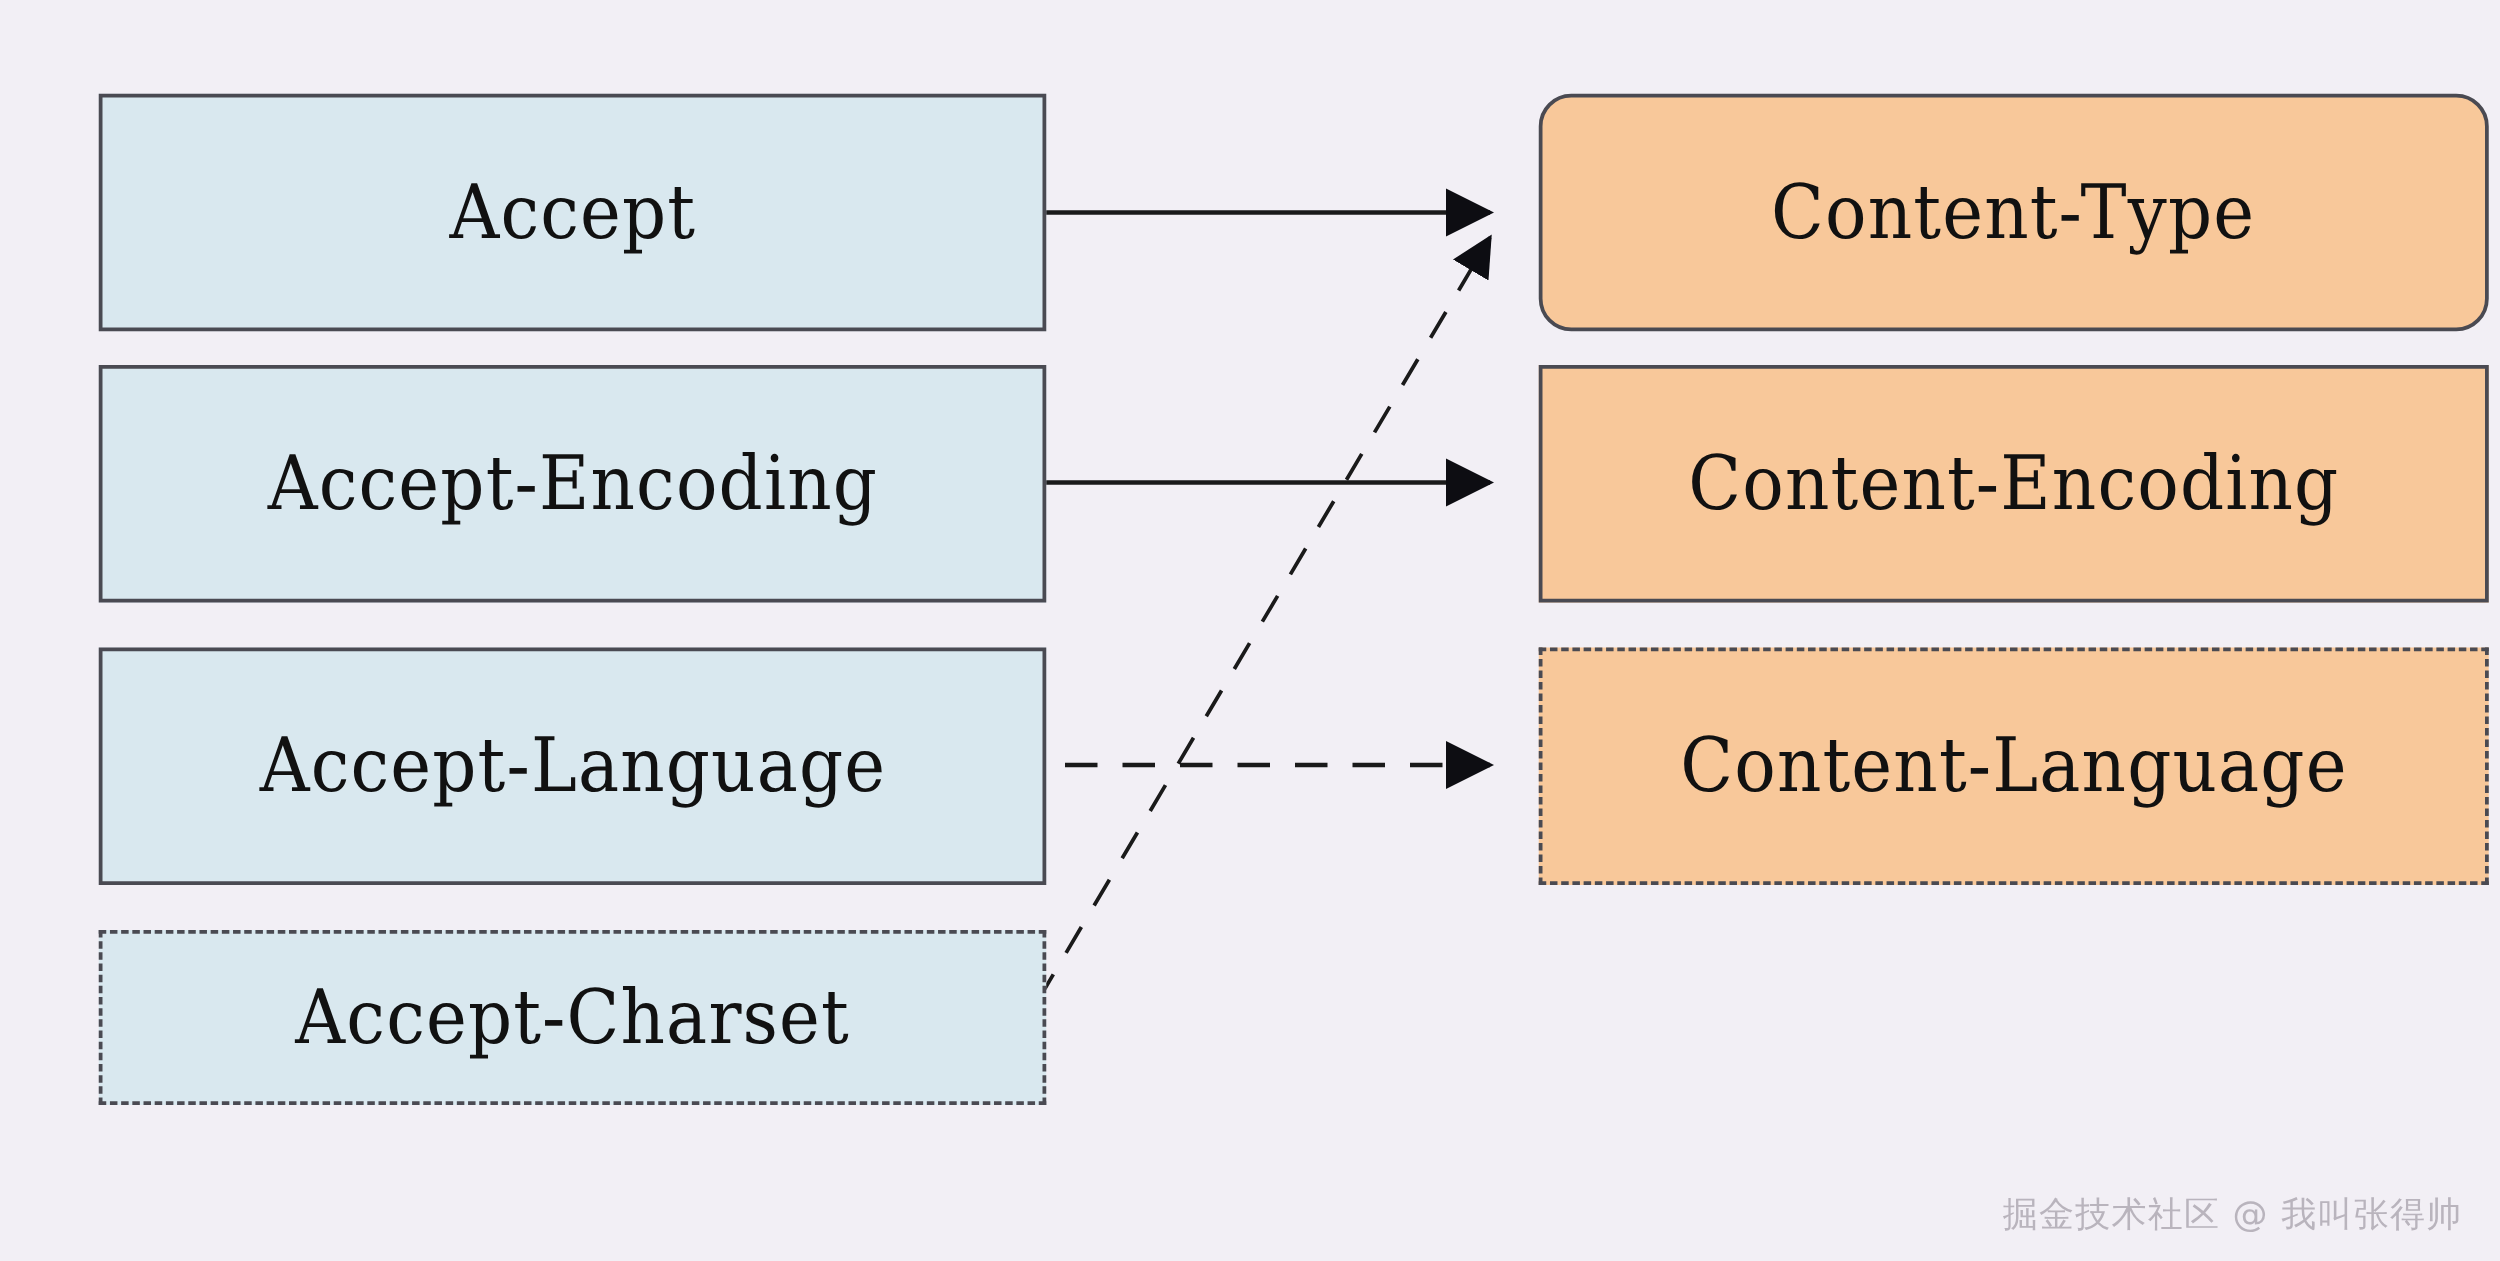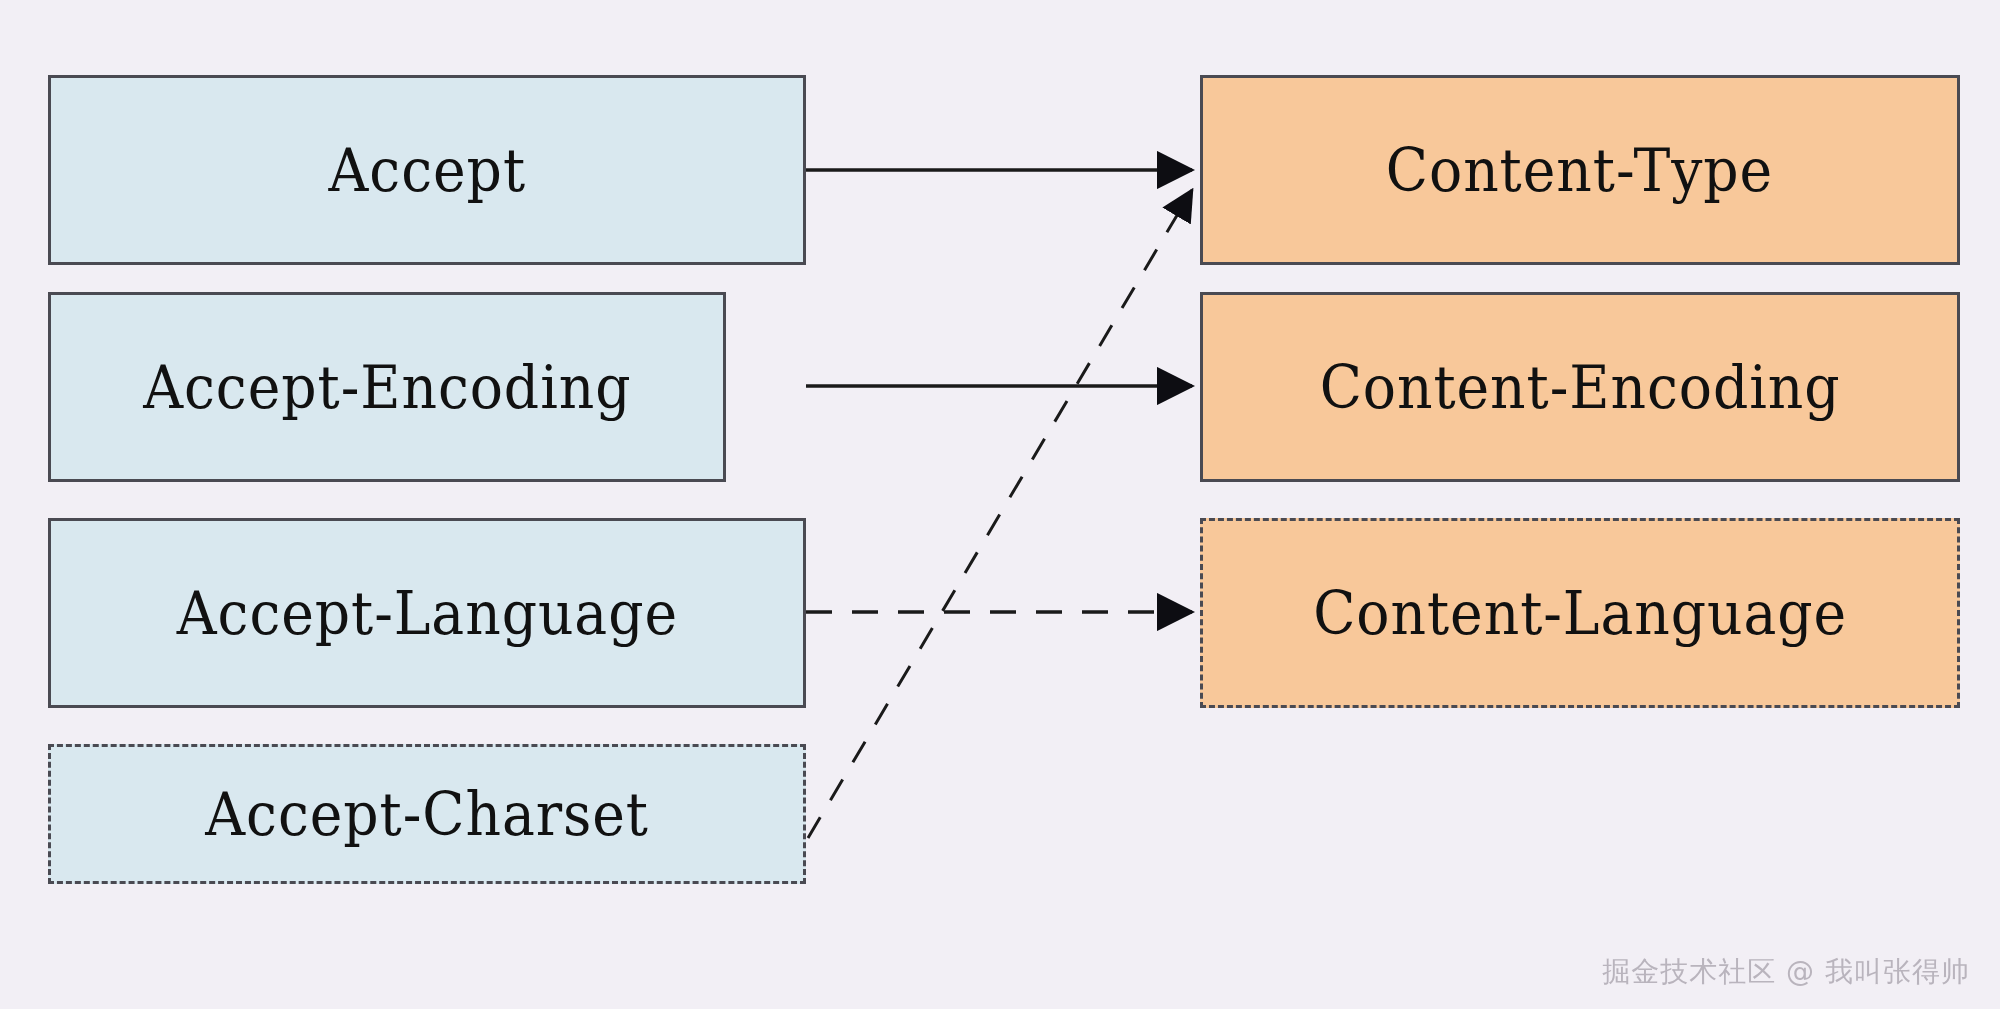--- a/index.html
+++ b/index.html
@@ -29,20 +29,21 @@
     align-items: center;
     justify-content: center;
     border: 3px solid #4a4a52;
     font-family: "DejaVu Serif", serif;
     font-size: 60px;
     letter-spacing: 1px;
     color: #111111;
     line-height: 1;
     white-space: nowrap;
     user-select: none;
+    margin-left: 31px;
   }
   .node.blue   { background: #d9e8ef; }
   .node.orange { background: #f8c89a; }
   .node.dashed { border-style: dashed; border-width: 3px; }
   .node.solid  { border-style: solid; }
 
   .node-label {
     display: block;
     transform: scaleX(0.92);
     transform-origin: center;
@@ -90,33 +91,33 @@
 
     <line x1="806" y1="612" x2="1192" y2="612" stroke="#1a1a1a" stroke-width="3.5" stroke-dasharray="26 20" marker-end="url(#arrow)"></line>
 
     <line x1="808" y1="838" x2="1192" y2="190" stroke="#1a1a1a" stroke-width="3" stroke-dasharray="24 20" marker-end="url(#arrow)"></line>
   </svg>
 
   <div class="node blue solid" style="left:48px; top:75px; width:758px; height:190px;">
     <span class="node-label">Accept</span>
   </div>
 
-  <div class="node blue solid" style="left:48px; top:292px; width:678px; height:190px;align-items:center;">
+  <div class="node blue solid" style="left:48px; top:292px; width:758px; height:190px;align-items:center;">
     <span class="node-label">Accept-Encoding</span>
   </div>
 
   <div class="node blue solid" style="left:48px; top:518px; width:758px; height:190px;">
     <span class="node-label">Accept-Language</span>
   </div>
 
   <div class="node blue dashed" style="left:48px; top:744px; width:758px; height:140px;">
     <span class="node-label">Accept-Charset</span>
   </div>
 
-  <div class="node orange solid" style="left:1200px; top:75px; width:760px; height:190px;">
+  <div class="node orange solid" style="left:1200px; top:75px; width:760px; height:190px;border-radius:26px;">
     <span class="node-label">Content-Type</span>
   </div>
 
   <div class="node orange solid" style="left:1200px; top:292px; width:760px; height:190px;align-items:center;">
     <span class="node-label">Content-Encoding</span>
   </div>
 
   <div class="node orange dashed" style="left:1200px; top:518px; width:760px; height:190px;">
     <span class="node-label">Content-Language</span>
   </div>

